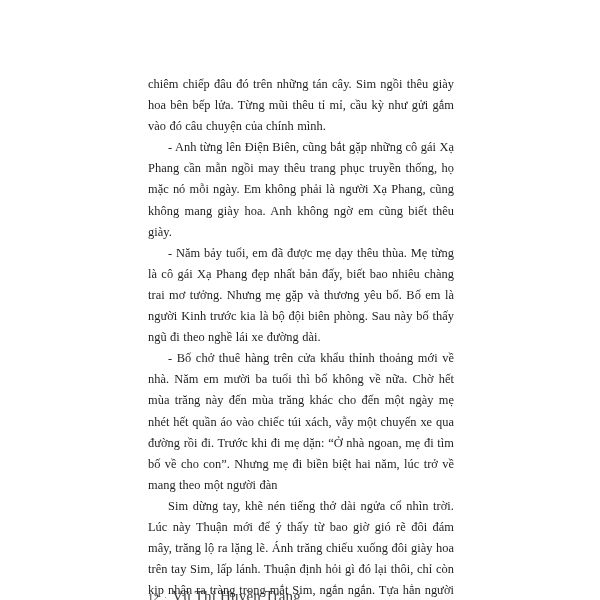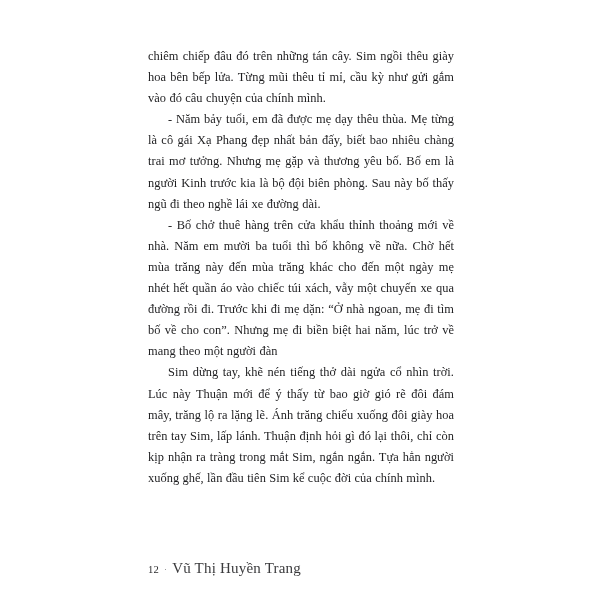--- a/index.html
+++ b/index.html
@@ -12,20 +12,21 @@
     background: #ffffff;
     font-family: "Liberation Serif", serif;
     overflow: hidden;
   }
   .page {
     position: relative;
     width: 600px;
     height: 472px;
     background: #ffffff;
     box-sizing: border-box;
+    margin-top: 28px;
   }
   .text-column {
     position: absolute;
     left: 148px;
     top: 46px;
     width: 306px;
   }
   .para {
     margin: 0 0 0 0;
     font-size: 12.4px;
@@ -67,20 +68,21 @@
     color: #3a3a3c;
   }
 </style>
 </head>
 <body>
 
 <div class="page">
 
   <div class="text-column">
     <p class="para">chiêm chiếp đâu đó trên những tán cây. Sim ngồi thêu giày hoa bên bếp lửa. Từng mũi thêu tỉ mỉ, cầu kỳ như gửi gắm vào đó câu chuyện của chính mình.</p>
+    <p class="para indent">- Anh từng lên Điện Biên, cũng bắt gặp những cô gái Xạ Phang cần mẫn ngồi may thêu trang phục truyền thống, họ mặc nó mỗi ngày. Em không phải là người Xạ Phang, cũng không mang giày hoa. Anh không ngờ em cũng biết thêu giày.</p>
     <p class="para indent">- Năm bảy tuổi, em đã được mẹ dạy thêu thùa. Mẹ từng là cô gái Xạ Phang đẹp nhất bản đấy, biết bao nhiêu chàng trai mơ tưởng. Nhưng mẹ gặp và thương yêu bố. Bố em là người Kinh trước kia là bộ đội biên phòng. Sau này bố thấy ngũ đi theo nghề lái xe đường dài.</p>
     <p class="para indent">- Bố chở thuê hàng trên cửa khẩu thỉnh thoảng mới về nhà. Năm em mười ba tuổi thì bố không về nữa. Chờ hết mùa trăng này đến mùa trăng khác cho đến một ngày mẹ nhét hết quần áo vào chiếc túi xách, vẫy một chuyến xe qua đường rồi đi. Trước khi đi mẹ dặn: “Ở nhà ngoan, mẹ đi tìm bố về cho con”. Nhưng mẹ đi biền biệt hai năm, lúc trở về mang theo một người đàn</p>
     <p class="para indent">Sim dừng tay, khẽ nén tiếng thở dài ngửa cổ nhìn trời. Lúc này Thuận mới để ý thấy từ bao giờ gió rẽ đôi đám mây, trăng lộ ra lặng lẽ. Ánh trăng chiếu xuống đôi giày hoa trên tay Sim, lấp lánh. Thuận định hỏi gì đó lại thôi, chỉ còn kịp nhận ra tràng trong mắt Sim, ngắn ngắn. Tựa hẳn người xuống ghế, lần đầu tiên Sim kể cuộc đời của chính mình.</p>
   </div>
 
   <div class="footer">
     <span class="page-number">12</span>
     <span class="sep">·</span>
     <span class="author">Vũ Thị Huyền Trang</span>
   </div>

